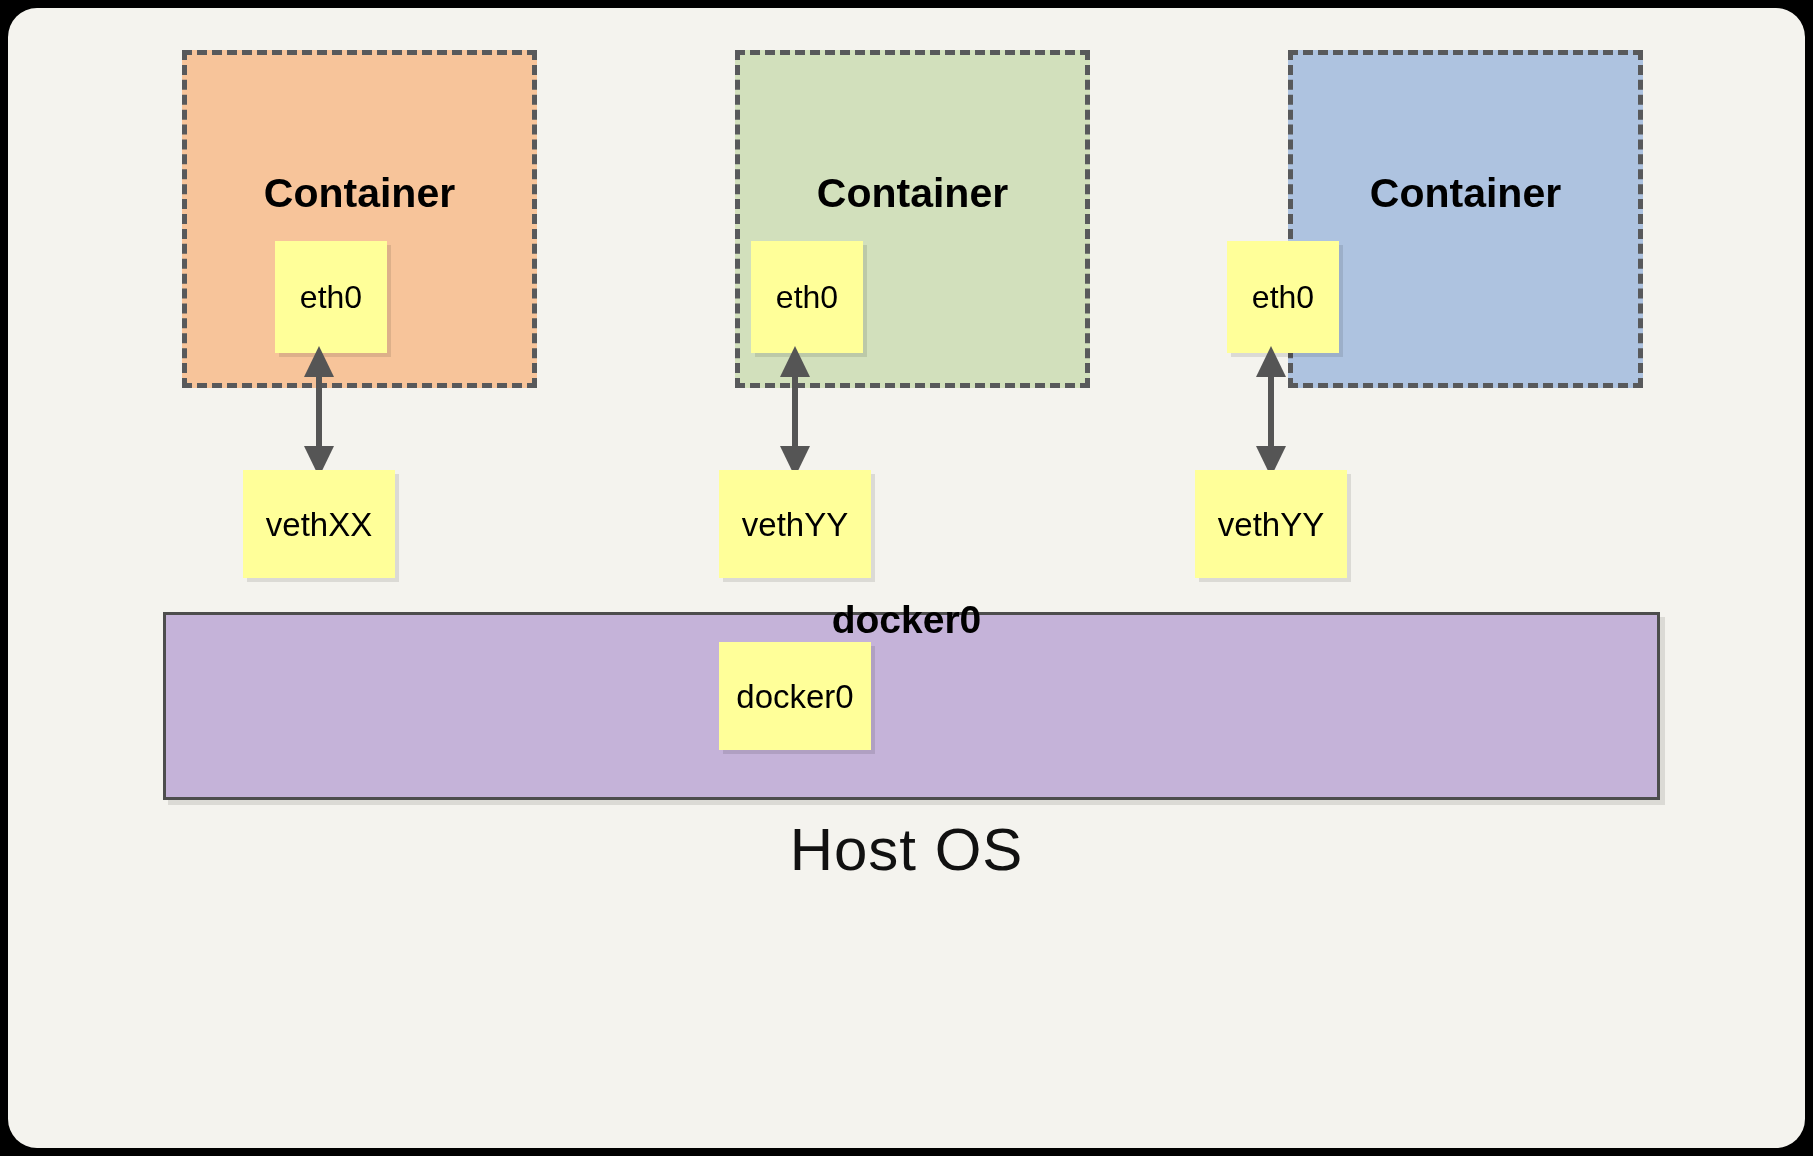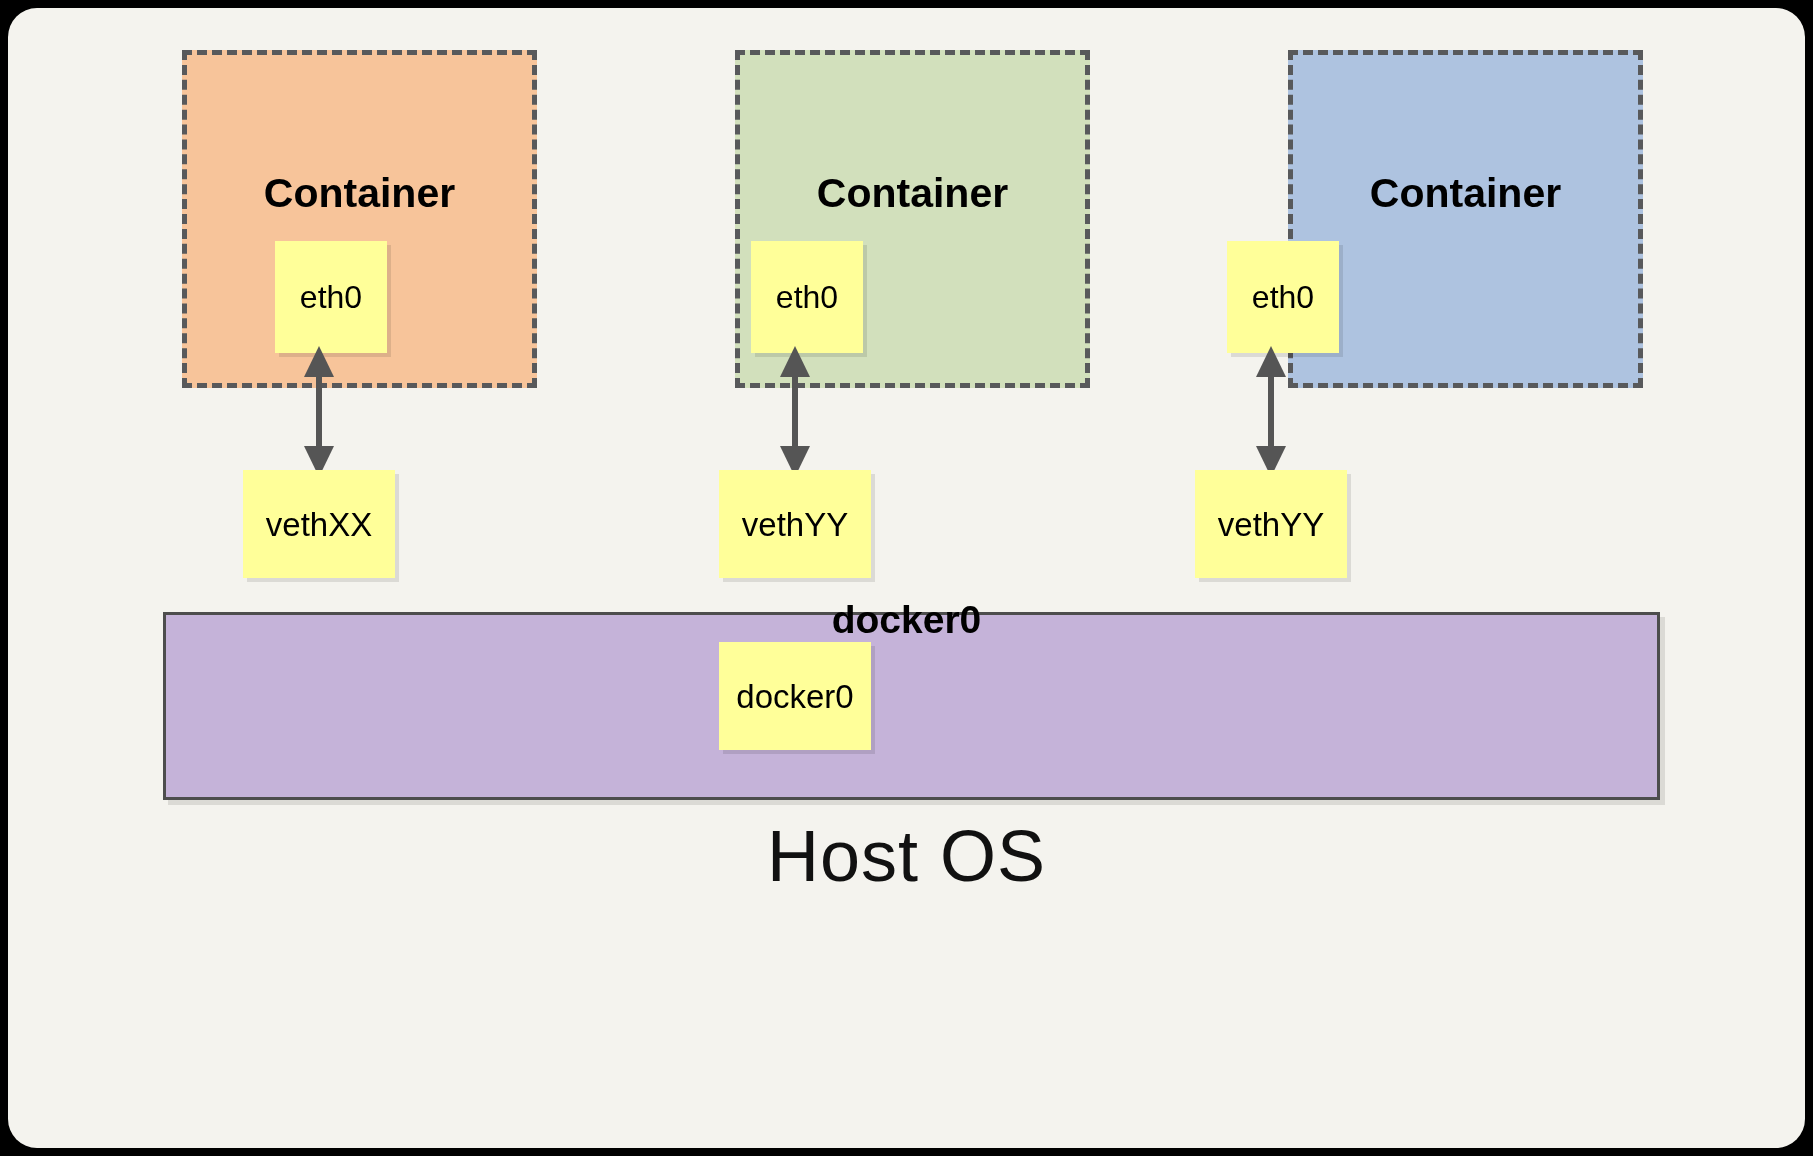--- a/index.html
+++ b/index.html
@@ -124,21 +124,21 @@
     white-space: nowrap;
   }
 
   
   #host-os {
     position: absolute;
     left: 0;
     right: 0;
     top: 812px;
     text-align: center;
-    font-size: 72px;
+    font-size: 60px;
     color: #111111;
     font-weight: 400;
     letter-spacing: 1px;
     line-height: 1;
   }
 </style>
 </head>
 <body>
 
 <div id="canvas">

